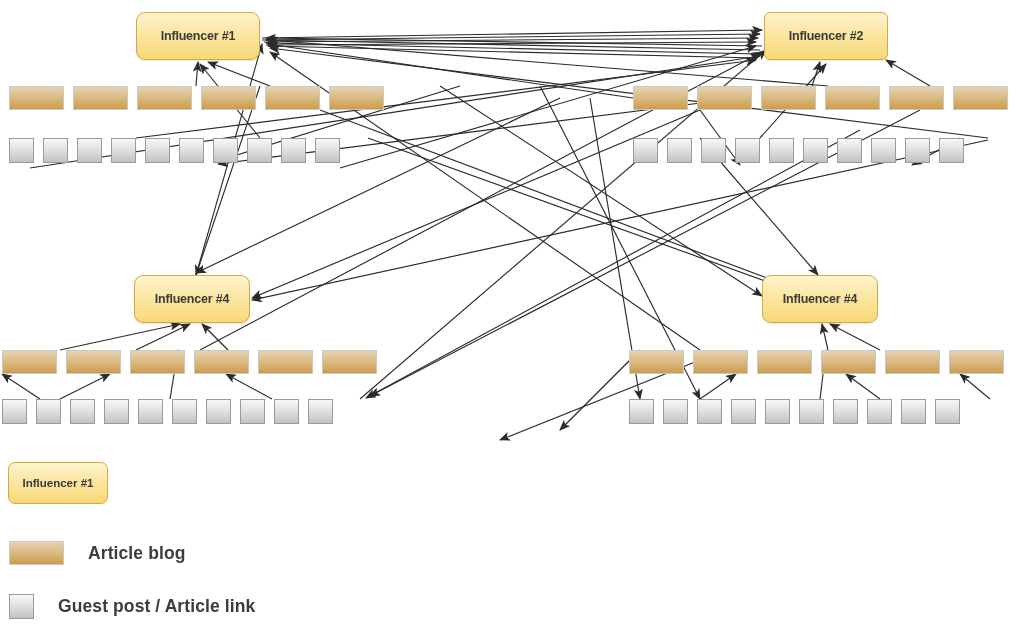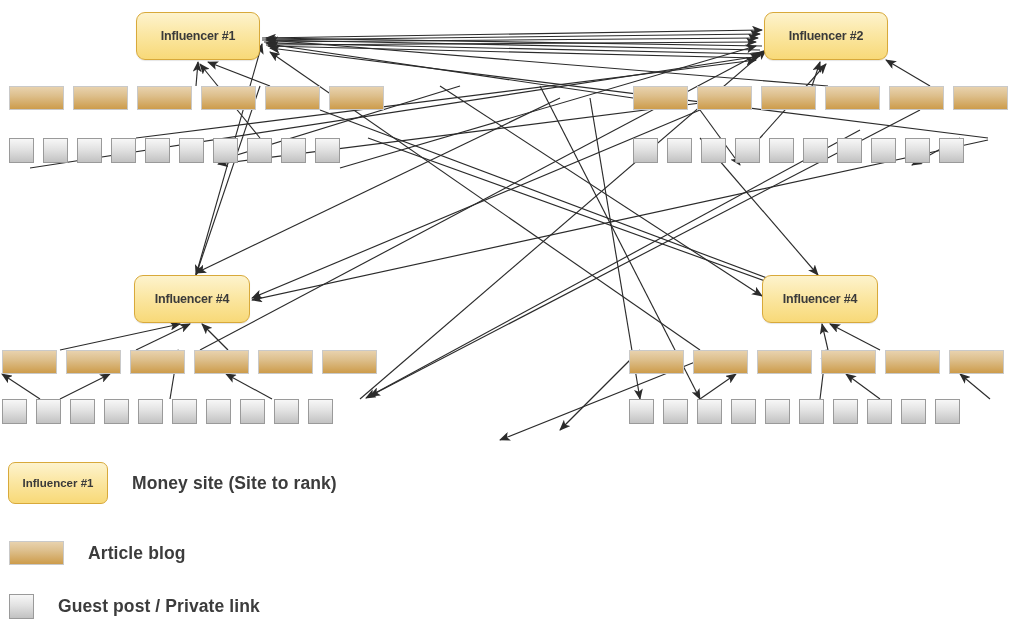--- a/index.html
+++ b/index.html
@@ -119,21 +119,21 @@
         <line x1="590" y1="98" x2="640" y2="399" marker-end="url(#ah)"></line>
         <line x1="640" y1="350" x2="560" y2="430" marker-end="url(#ah)"></line>
         <line x1="700" y1="360" x2="500" y2="440" marker-end="url(#ah)"></line>
       </g>
   </svg>
 
   <div id="nodes-layer">
       <div class="node" style="left: 136px; top: 12px; width: 124px; height: 48px;">
         <span>Influencer #1</span>
       </div>
-      <div class="node" style="left: 764px; top: 12px; width: 124px; height: 48px;">
+      <div class="node" style="left: 764px; top: 12px; width: 124px; height: 48px; border-radius: 6px;">
         <span>Influencer #2</span>
       </div>
       <div class="node" style="left: 134px; top: 275px; width: 116px; height: 48px;">
         <span>Influencer #4</span>
       </div>
       <div class="node" style="left: 762px; top: 275px; width: 116px; height: 48px;">
         <span>Influencer #4</span>
       </div>
     </div>
   <div id="boxes-layer">
@@ -201,24 +201,23 @@
       <div class="post" style="left: 867px; top: 399px; width: 25px; height: 25px;"></div>
       <div class="post" style="left: 901px; top: 399px; width: 25px; height: 25px;"></div>
       <div class="post" style="left: 935px; top: 399px; width: 25px; height: 25px;"></div>
     </div>
 
   <div id="legend">
       <div class="lg-row" style="left: 0px; top: 0px;">
         <div class="lg-node" style="margin-left: 8px;">
           <span>Influencer #1</span>
         </div>
-        <div class="lg-text" style="margin-left: 24px;">Money site (Site to rank)</div>
       </div>
       <div class="lg-row" style="left: 0px; top: 79px;">
         <div class="lg-blog" style="margin-left: 9px;"></div>
         <div class="lg-text" style="margin-left: 24px;">Article blog</div>
       </div>
       <div class="lg-row" style="left: 0px; top: 132px;">
         <div class="lg-post" style="margin-left: 9px;"></div>
-        <div class="lg-text" style="margin-left: 24px;">Guest post / Private link</div>
+        <div class="lg-text" style="margin-left: 24px;">Guest post / Article link</div>
       </div>
     </div>
 </div>
 
 </body></html>

